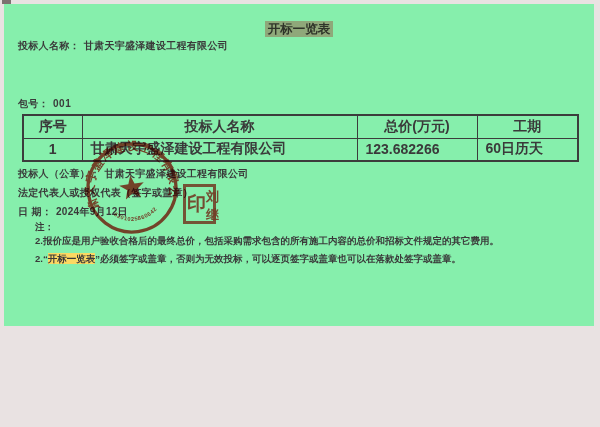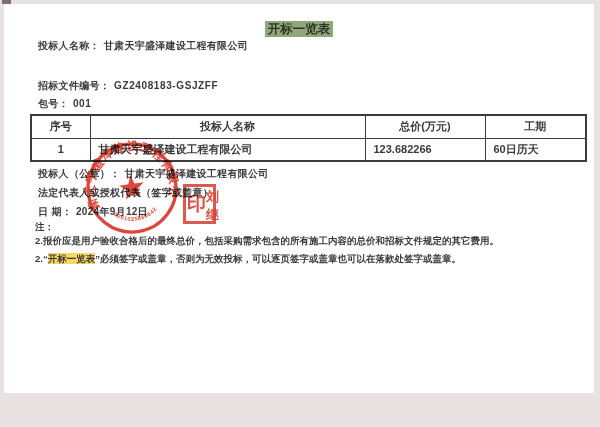--- a/index.html
+++ b/index.html
@@ -10,38 +10,38 @@
     font-weight:bold;
     color:#3a3a3a;
     overflow:hidden;
   }
   .corner-mark{
     position:absolute; left:2px; top:0; width:9px; height:4px;
     background:#7d7070;
   }
   .page{
     position:absolute; left:4px; top:4px;
-    width:590px; height:389px;
-    background:#ffffff;
+    width:590px; height:322px;
+    background:#86efac;
   }
   .abs{ position:absolute; white-space:nowrap; }
   .title-row{ left:0; top:17px; width:100%; text-align:center; font-size:12.5px; }
   .title-hl{ background:#8fa87a; color:#2e3429; padding:1px 3px; }
-  .line{ font-size:10px; line-height:13px; letter-spacing:0.3px;margin-left:20px; }
+  .line{ font-size:10px; line-height:13px; letter-spacing:0.3px; }
   .line .val{ margin-left:4px; }
   .f1{ left:14px; top:35px; }
   .f2{ left:14px; top:55px; }
   .f3{ left:14px; top:75px; }
   .f4{ left:14px; top:93px; }
   .code{ letter-spacing:0.6px; }
 
   table.bids{
-    position:absolute; left:26px; top:110px;
+    position:absolute; left:18px; top:110px;
     width:555px; border-collapse:collapse; table-layout:fixed;
-    font-size:11px;
+    font-size:14px;
   }
   table.bids th, table.bids td{
     border:1px solid #3c3c3c; height:23px; overflow:hidden; white-space:nowrap;
   }
   table.bids{ border:2px solid #3c3c3c; }
   th.c-no{ width:59px; } th.c-name{ width:275px; }
   th.c-price{ width:120px; } th.c-dur{ width:101px; }
   td.t-center{ text-align:center; }
   td.t-left{ text-align:left; padding-left:8px; }
 
@@ -79,23 +79,20 @@
 <div class="corner-mark"></div>
 
 <div class="page">
 
   <div class="abs title-row">
     <span class="title-hl">开标一览表</span>
   </div>
 
   <div class="abs line f1">
     <span>投标人名称：</span><span class="val">甘肃天宇盛泽建设工程有限公司</span>
-  </div>
-  <div class="abs line f3">
-    <span>招标文件编号：</span><span class="val code">GZ2408183-GSJZFF</span>
   </div>
   <div class="abs line f4">
     <span>包号：</span><span class="val code">001</span>
   </div>
 
   <table class="bids">
     <thead>
       <tr>
         <th class="c-no">序号</th>
         <th class="c-name">投标人名称</th>

